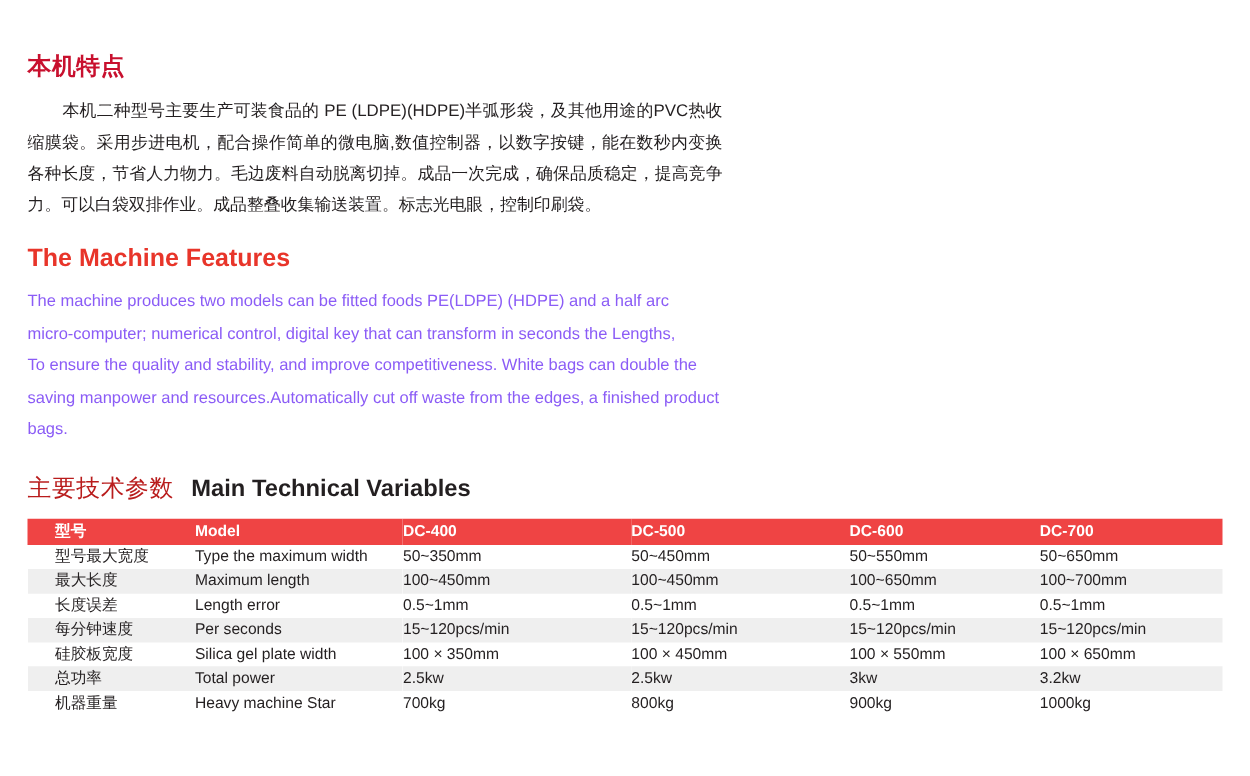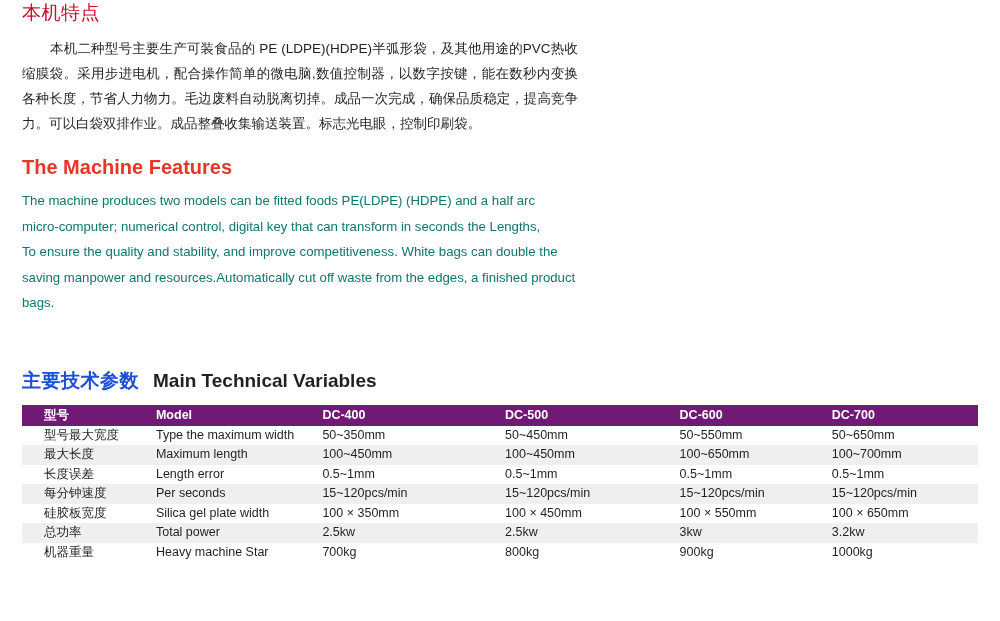--- a/index.html
+++ b/index.html
@@ -19,23 +19,24 @@
     width: 1000px;
     height: 621px;
     box-sizing: border-box;
     padding: 0 22px;
   }
 
   
   .cn-heading {
     color: #c8102e;
     font-size: 19px;
-    font-weight: normal;
+    font-weight: bold;
     letter-spacing: 0.5px;
     margin: 0;
+    padding-top: 40px;
   }
   .en-heading {
     color: #e8352a;
     font-size: 20px;
     font-weight: bold;
     margin: 0;
     padding-top: 20px;
   }
 
   
@@ -45,61 +46,60 @@
     line-height: 25px;
     color: #231f20;
     text-indent: 28px;
     max-width: 556px;
     text-align: justify;
   }
   .en-para {
     margin: 9px 0 0 0;
     font-size: 13.2px;
     line-height: 25.5px;
-    color: #0f766e;
+    color: #8b5cf6;
     max-width: 556px;
     text-align: justify;
   }
   .en-para .ln {
     display: block;
   }
 
   
   .spec-title-row {
     margin-top: 22px;
     display: flex;
     align-items: baseline;
     gap: 14px;
   }
   .spec-title-cn {
-    color: #1d4ed8;
+    color: #b91c1c;
     font-size: 19px;
-    font-weight: bold;
+    font-weight: normal;
     letter-spacing: 0.5px;
-    margin-top: 30px;
   }
   .spec-title-en {
     color: #231f20;
     font-size: 19px;
     font-weight: bold;
   }
 
   
   table.spec {
     margin-top: 11px;
     border-collapse: collapse;
     width: 956px;
     table-layout: fixed;
   }
   table.spec th, table.spec td {
     padding: 0;
     vertical-align: middle;
   }
   table.spec thead tr {
-    background: #701a75;
+    background: #ef4444;
     color: #ffffff;
     height: 21px;
   }
   table.spec thead th {
     font-size: 12.5px;
     font-weight: bold;
     text-align: left;
     height: 21px;
     line-height: 21px;
   }

